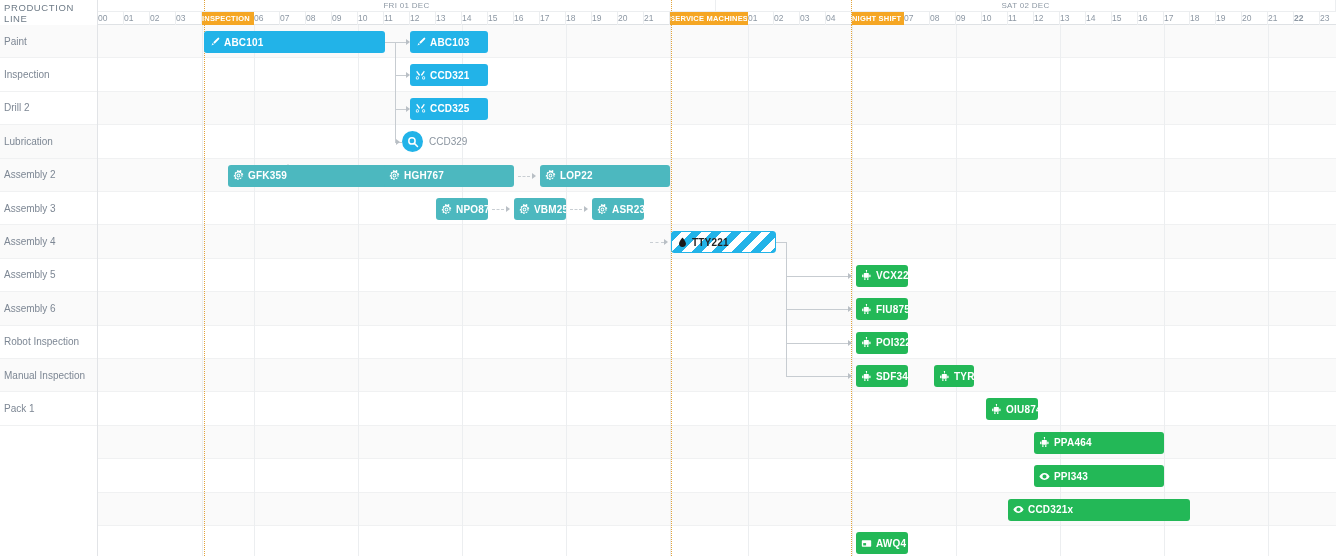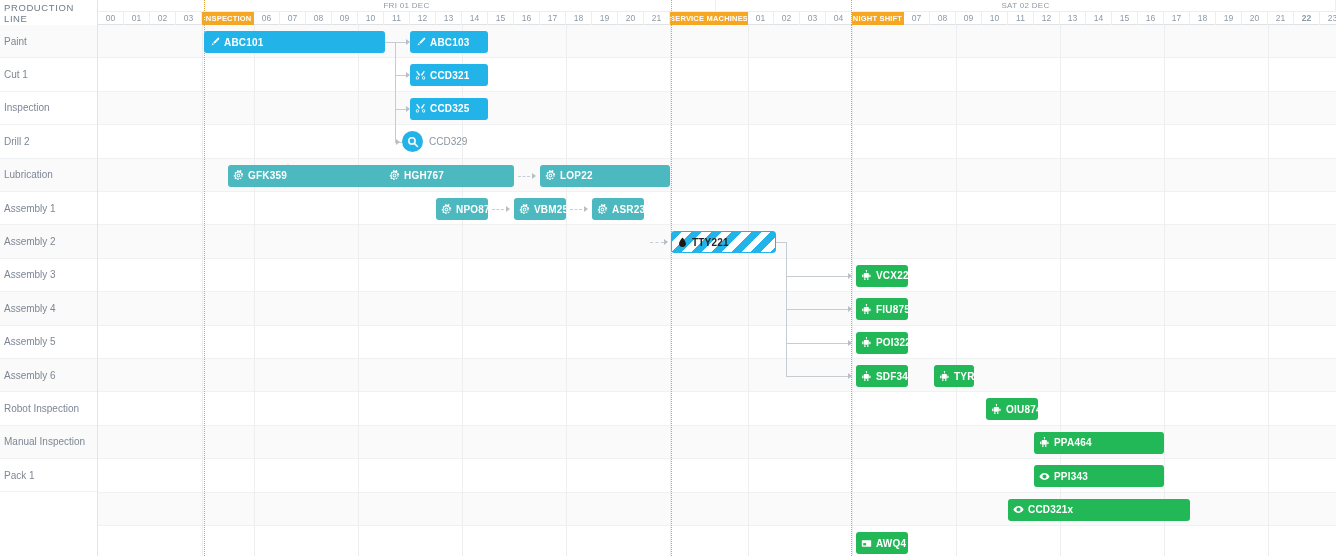--- a/index.html
+++ b/index.html
@@ -21,21 +21,21 @@
   
   .tl-head { position:absolute; left:98px; top:0; width:1238px; height:25px;
      z-index:20; background:#fff; }
   .day-row { height:11px; position:relative; }
   .day-cell { position:absolute; top:0; height:11px; font-size:8px;
      color:#8d98a4; text-align:center; letter-spacing:.3px;
      border-right:1px solid #eceef0; line-height:11px; }
   .hr-row { position:relative; height:14px; border-bottom:1px solid #dfe2e5;
      border-top:1px solid #eceef0; }
   .hr-cell { position:absolute; top:0; height:13px; line-height:13px;
-     font-size:8.5px; color:#8d98a4; text-align:center;
+     font-size:8.5px; color:#8d98a4; text-align:left;
      border-right:1px solid #eceef0; overflow:hidden; white-space:nowrap; }
   .hr-cell.shift { background:#f5a623; color:#fff; font-weight:bold;
      font-size:7.5px; letter-spacing:.2px; border-right-color:#f5a623; }
 
   
   .body { position:absolute; left:98px; top:25px; width:1238px; height:531px;
      overflow:hidden; }
   .row { position:absolute; left:0; width:1238px; height:33.4px;
      border-bottom:1px solid #f0f1f2; }
   .row.alt { background:#fafafa; }
@@ -85,33 +85,27 @@
 
 <div id="gantt">
 
   <div class="sidebar">
     <div class="sidebar-head">PRODUCTION LINE</div>
     <div class="side-rows" id="side-rows">
         <div class="side-row alt">
           <span>Paint</span>
         </div>
         <div class="side-row">
-          <span>Cut 1</span>
-        </div>
-        <div class="side-row">
           <span>Inspection</span>
         </div>
         <div class="side-row">
           <span>Drill 2</span>
         </div>
         <div class="side-row alt">
           <span>Lubrication</span>
-        </div>
-        <div class="side-row">
-          <span>Assembly 1</span>
         </div>
         <div class="side-row alt">
           <span>Assembly 2</span>
         </div>
         <div class="side-row">
           <span>Assembly 3</span>
         </div>
         <div class="side-row alt">
           <span>Assembly 4</span>
         </div>

